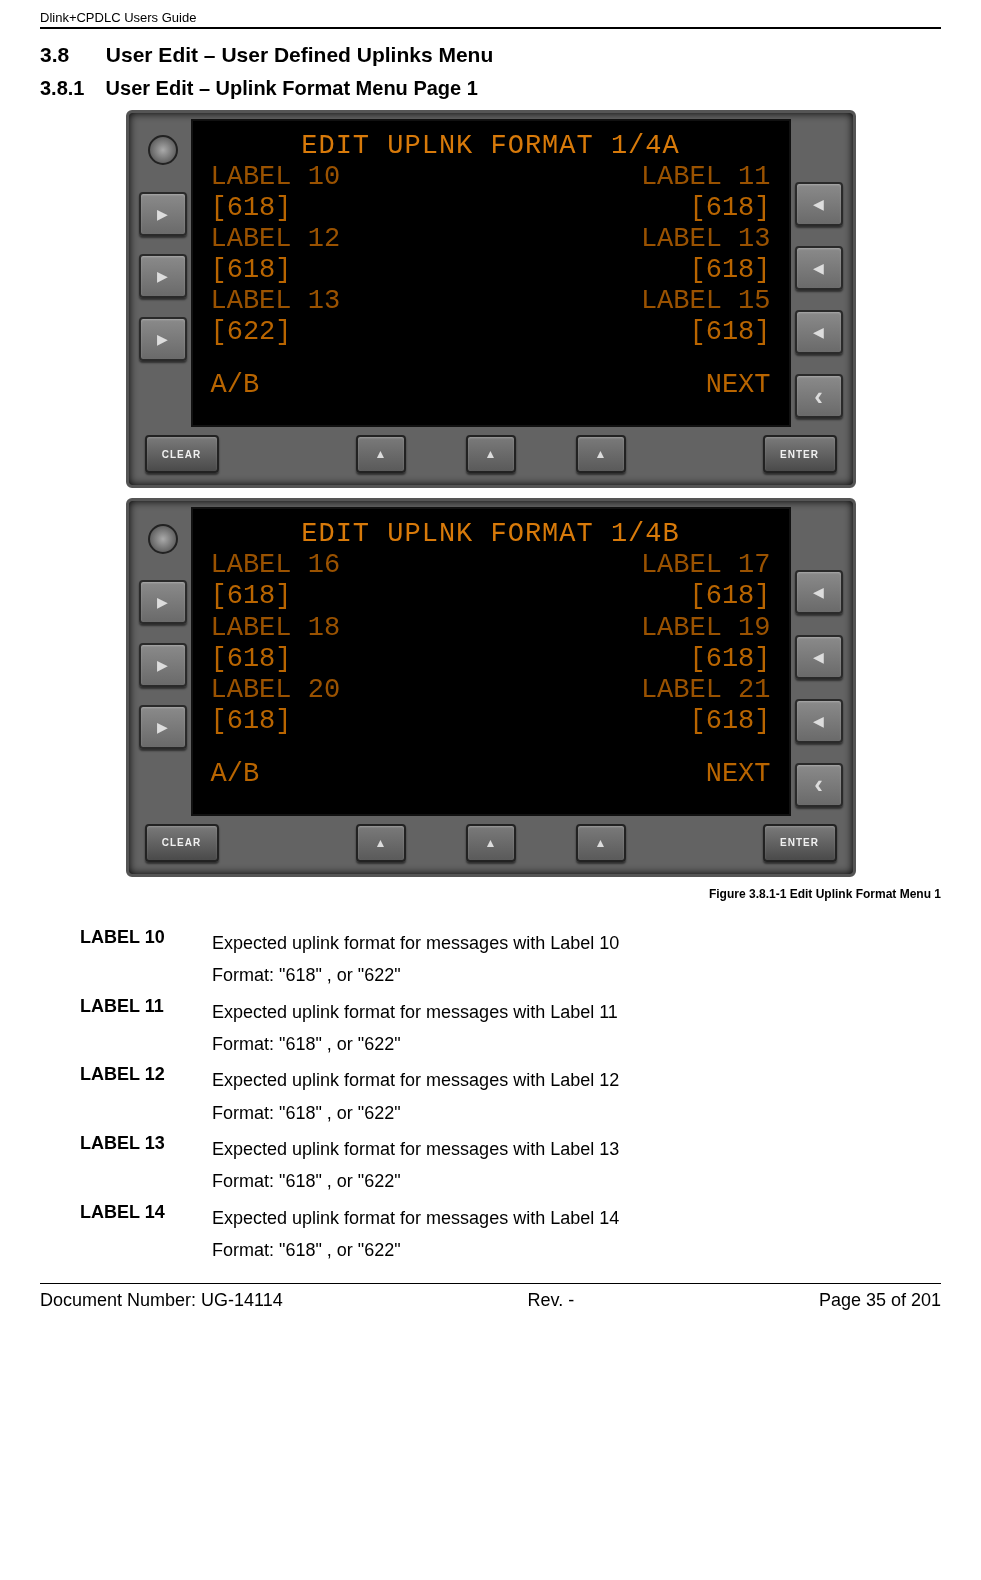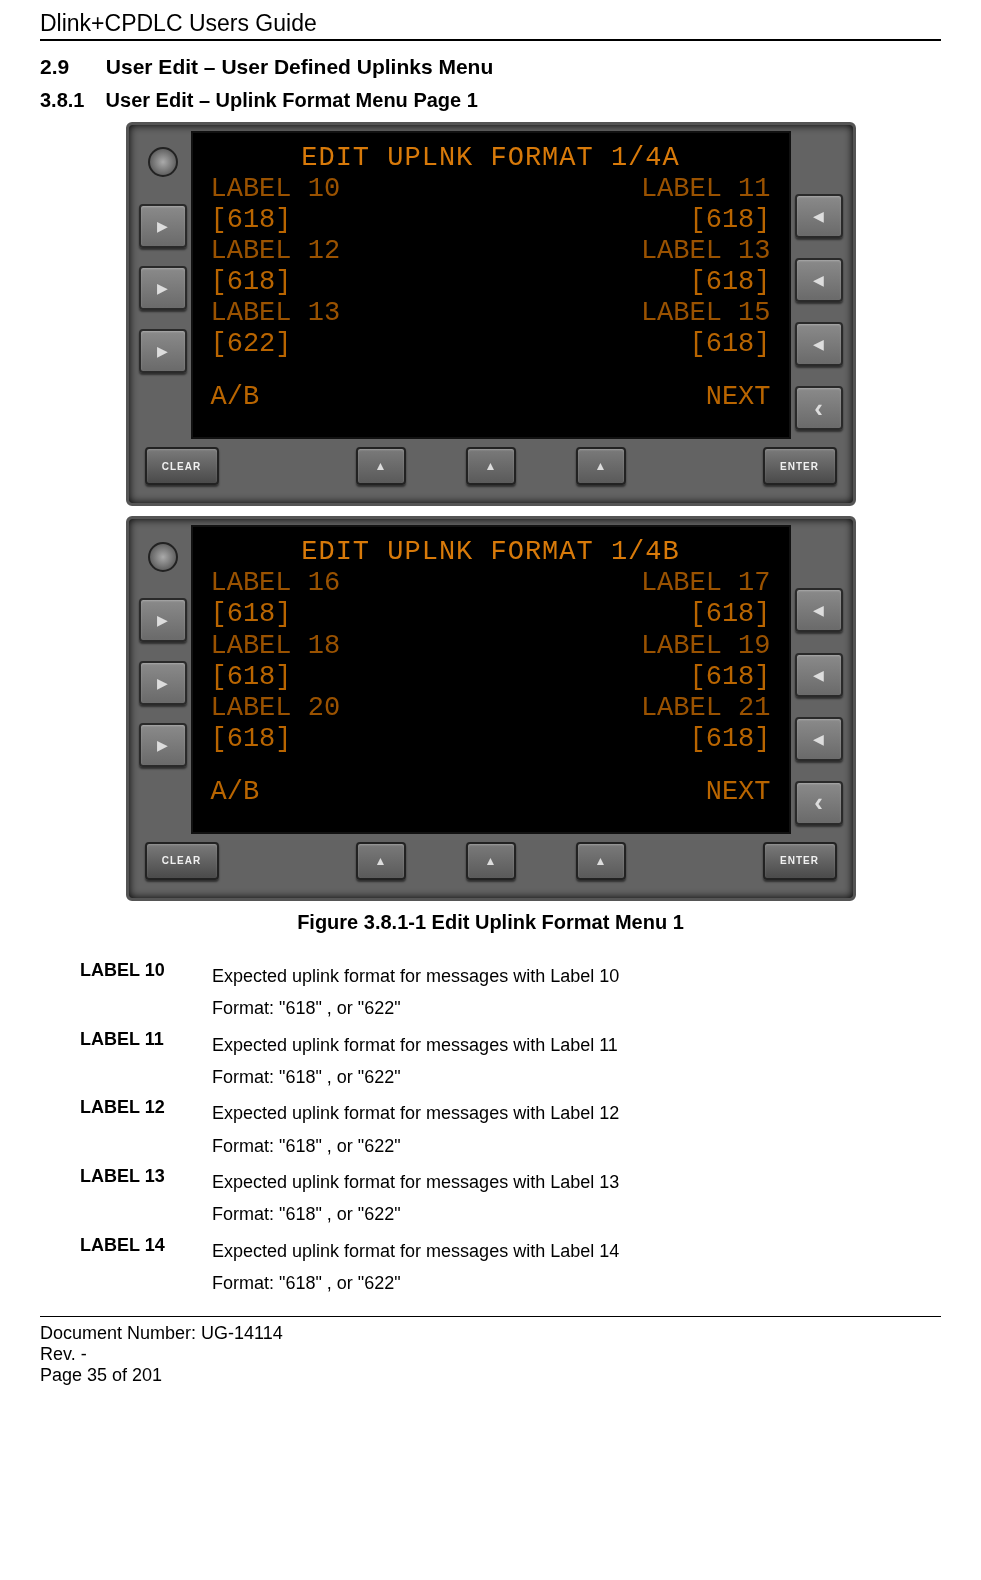--- a/index.html
+++ b/index.html
@@ -40,33 +40,33 @@
     text-align: right;
     margin-top: -4px;
     letter-spacing: 1px;
   }
   .logo-strike {
     height: 2px;
     background: #c7252c;
     margin-top: -12px;
     width: 120px;
   }
-  .guide-title { font-size: 23px; text-align: center; }
+  .guide-title { font-size: 13px; text-align: center; }
   h2 { font-size: 21px; margin: 10px 0 6px 0; }
   h3 { font-size: 20px; margin: 10px 0 10px 0; }
   .sec-num { display:inline-block; width:60px; }
 
   
   .cdu-wrap { text-align: center; margin: 4px 0 10px 0; }
   .cdu {
     display: inline-block;
     background: #636363;
     border: 3px solid #555;
     border-radius: 6px;
-    padding: 6px 6px 14px 6px;
+    padding: 6px 6px 8px 6px;
     box-shadow: inset 0 0 8px #000;
   }
   .cdu-row { display: flex; align-items: stretch; }
   .side-col { display:flex; flex-direction:column; justify-content:space-around; padding:6px 4px; gap:14px;}
   .hard-btn {
     width: 44px; height: 40px;
     background: linear-gradient(#8a8a8a,#6a6a6a);
     border: 2px solid #2a2a2a;
     border-radius: 4px;
     display:flex; align-items:center; justify-content:center;
@@ -105,47 +105,46 @@
   .screen .row { display:flex; justify-content:space-between; white-space:pre; }
   .screen .dim { color:#9a5200; }
   .screen .gap { height: 22px; }
   .knob { width:26px; height:26px; background:radial-gradient(#aaa,#444); border-radius:50%; border:2px solid #222; margin:8px auto; }
 
   .arrow-right::before { content:"▶"; color:#ddd; font-size:14px; }
   .arrow-left::before  { content:"◀"; color:#ddd; font-size:14px; }
   .arrow-up::before    { content:"▲"; color:#ddd; font-size:12px; }
   .chevron-left::before{ content:"‹"; color:#ddd; font-size:26px; font-weight:bold; }
 
-  .fig-caption { text-align:center; font-weight:bold; font-size:20px; margin:10px 0 26px 0; }
+  .fig-caption { text-align:right; font-weight:bold; font-size:12px; margin:10px 0 26px 0; }
 
   .desc-table { margin-left:40px; font-size:18px; }
   .desc-row { display:flex; margin-bottom:4px; }
   .desc-label { font-weight:bold; width:120px; flex-shrink:0; }
   .desc-text { line-height:1.8;margin-left:12px; }
 
   .footer {
     border-top: 1.5px solid #000;
     margin-top: 16px;
     padding: 6px 0 20px 0;
     display:flex; justify-content:space-between;
     font-size:18px;
-    flex-direction:column;
   }
 </style>
 </head>
 <body>
 
 <div class="page">
 
   <div class="top-bar">
     <div class="guide-title">Dlink+CPDLC Users Guide</div>
   </div>
 
   <h2>
-    <span class="sec-num">2.9</span>
+    <span class="sec-num">3.8</span>
     <span>User Edit – User Defined Uplinks Menu</span>
   </h2>
   <h3>
     <span class="sec-num">3.8.1</span>
     <span>User Edit – Uplink Format Menu Page 1</span>
   </h3>
 
   <div class="cdu-wrap">
     <div class="cdu">
       <div class="cdu-row">

